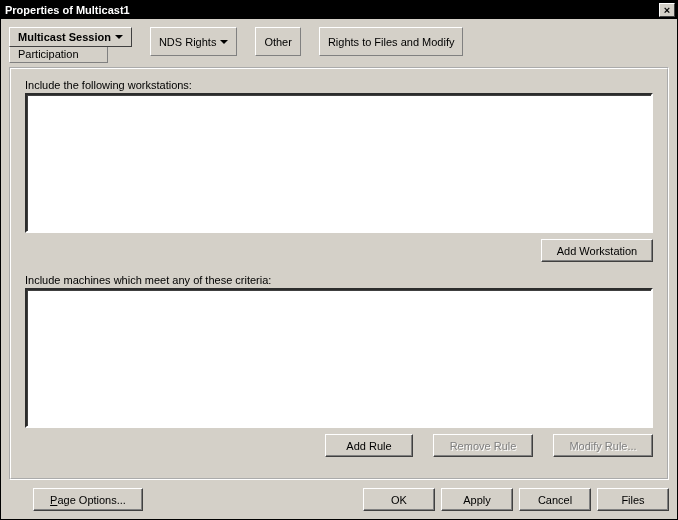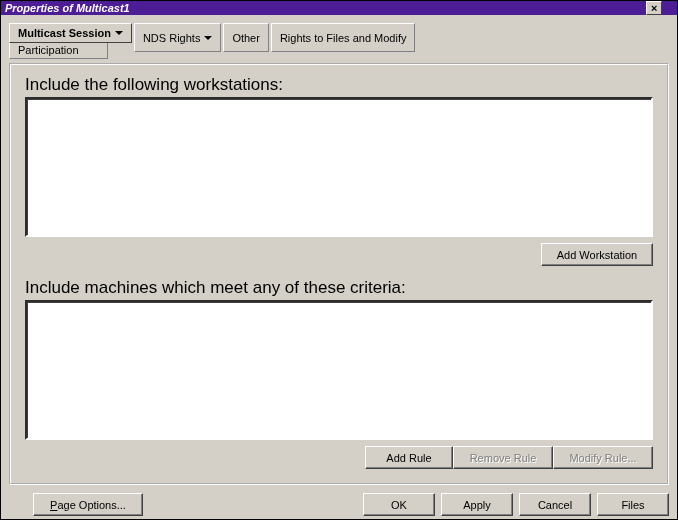--- a/index.html
+++ b/index.html
@@ -16,29 +16,28 @@
   .window {
     width: 678px;
     height: 520px;
     border: 1px solid #000;
     background: #d4d0c8;
     display: flex;
     flex-direction: column;
   }
   .title-bar {
     height: 18px;
-    background: #4c1d95;
+    background: #000000;
     color: #fff;
     display: flex;
     align-items: center;
     justify-content: space-between;
-    padding: 0 15px 0 4px;
+    padding: 0 2px 0 4px;
     font-weight: bold;
     font-size: 11px;
-    font-style: italic;
   }
   .title-text { white-space: nowrap; }
   .close-btn {
     width: 16px;
     height: 14px;
     background: #d4d0c8;
     border: 1px solid #fff;
     border-right-color: #404040;
     border-bottom-color: #404040;
     color: #000;
@@ -56,21 +55,21 @@
     flex-direction: column;
     padding: 6px 8px 8px 8px;
   }
   .tab-strip {
     height: 38px;
     position: relative;
     margin-bottom: 4px;
   }
   .tabs-row {
     display: flex;
-    gap: 2px;
+    gap: 18px;
     position: absolute;
     top: 2px;
     left: 0;
     justify-content: center;
   }
   .tab {
     height: 29px;
     border: 1px solid #808080;
     border-top-color: #fff;
     border-left-color: #fff;
@@ -117,39 +116,39 @@
   }
   .panel {
     flex: 1;
     border: 2px groove #fff;
     background: #d4d0c8;
     padding: 10px 14px;
     display: flex;
     flex-direction: column;
   }
   .section-label {
-    font-size: 17px;
+    font-size: 11px;
     margin-bottom: 2px;
   }
   .listbox {
     background: #fff;
     border: 2px inset #d4d0c8;
     border-top-color: #808080;
     border-left-color: #808080;
     border-right-color: #fff;
     border-bottom-color: #fff;
     box-shadow: inset 1px 1px 0 #404040;
     flex-shrink: 0;
   }
   .lb1 { height: 140px; }
   .lb2 { height: 140px; }
   .btn-row {
     display: flex;
     justify-content: flex-end;
-    gap: 0;
+    gap: 20px;
     margin: 6px 0 12px 0;
   }
   .btn-row.tight { margin-bottom: 4px; }
   .btn {
     min-width: 112px;
     height: 23px;
     background: #d4d0c8;
     border: 1px solid #404040;
     border-top-color: #fff;
     border-left-color: #fff;

